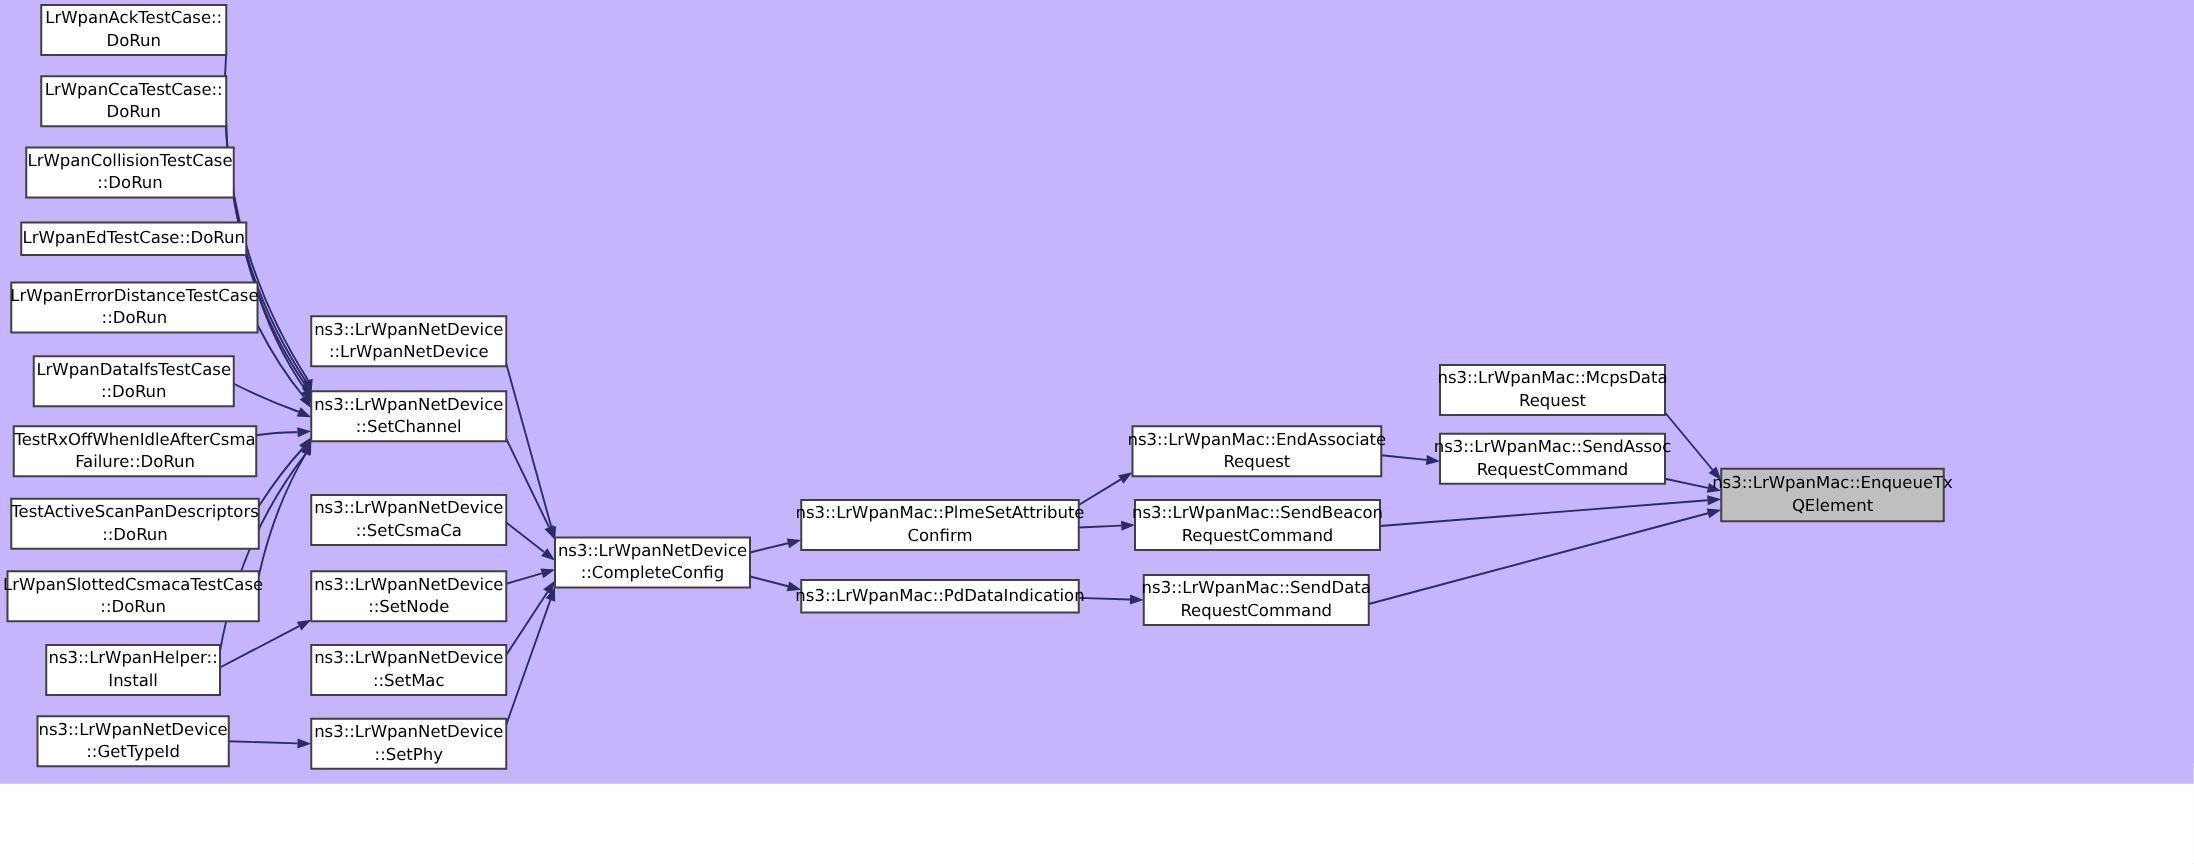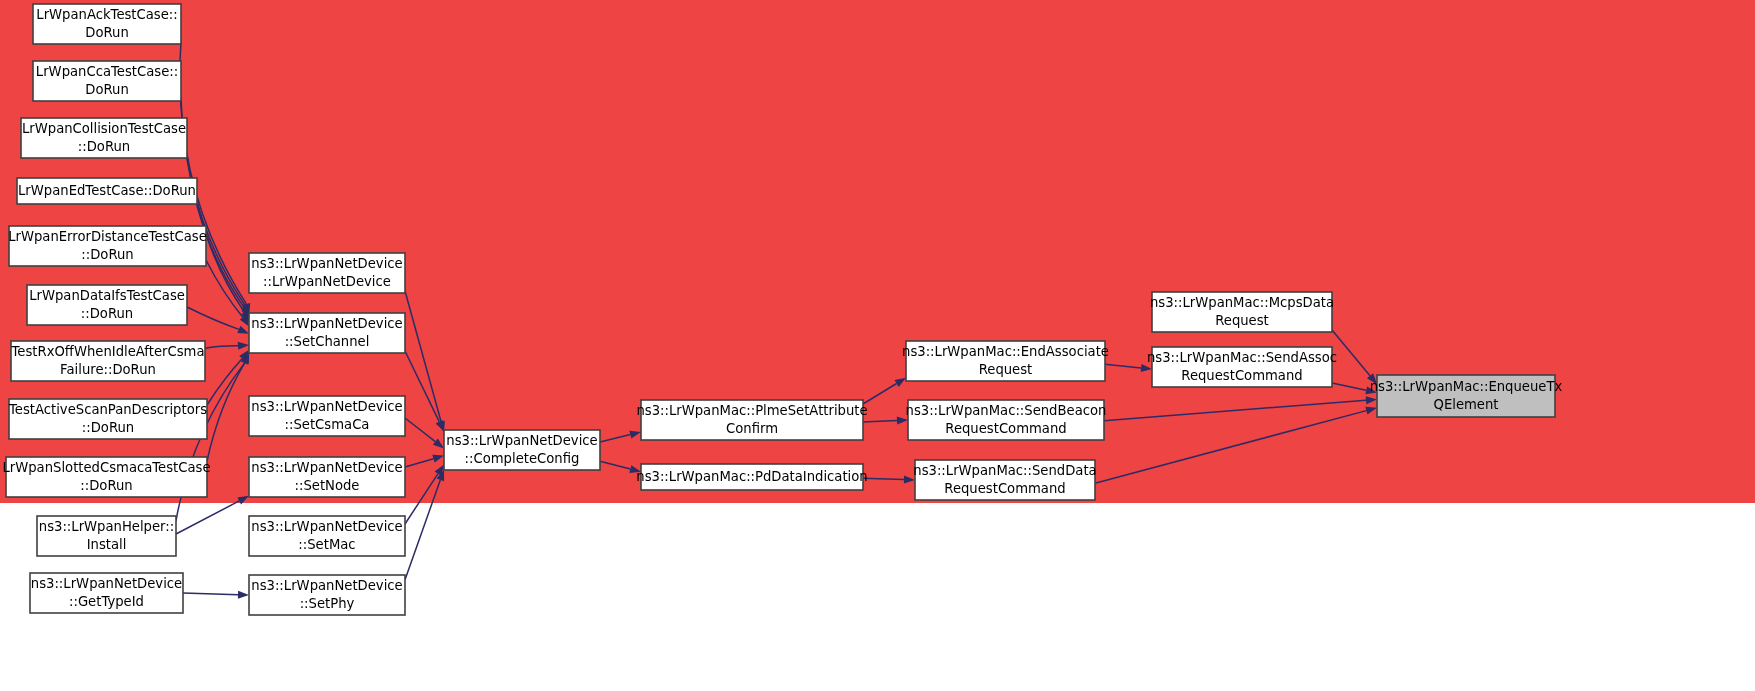--- a/index.html
+++ b/index.html
@@ -9,22 +9,22 @@
   }
   body {
     width: 1755px;
     height: 691px;
     font-family: "DejaVu Sans", sans-serif;
     overflow: hidden;
   }
   #graph-root {
     position: relative;
     width: 1755px;
-    height: 503px;
-    background: #ef4444;
+    height: 627px;
+    background: #c4b5fd;
   }
   svg#callgraph {
     position: absolute;
     left: 0;
     top: 0;
     width: 1755px;
     height: 691px;
     display: block;
   }
   .node-box {

